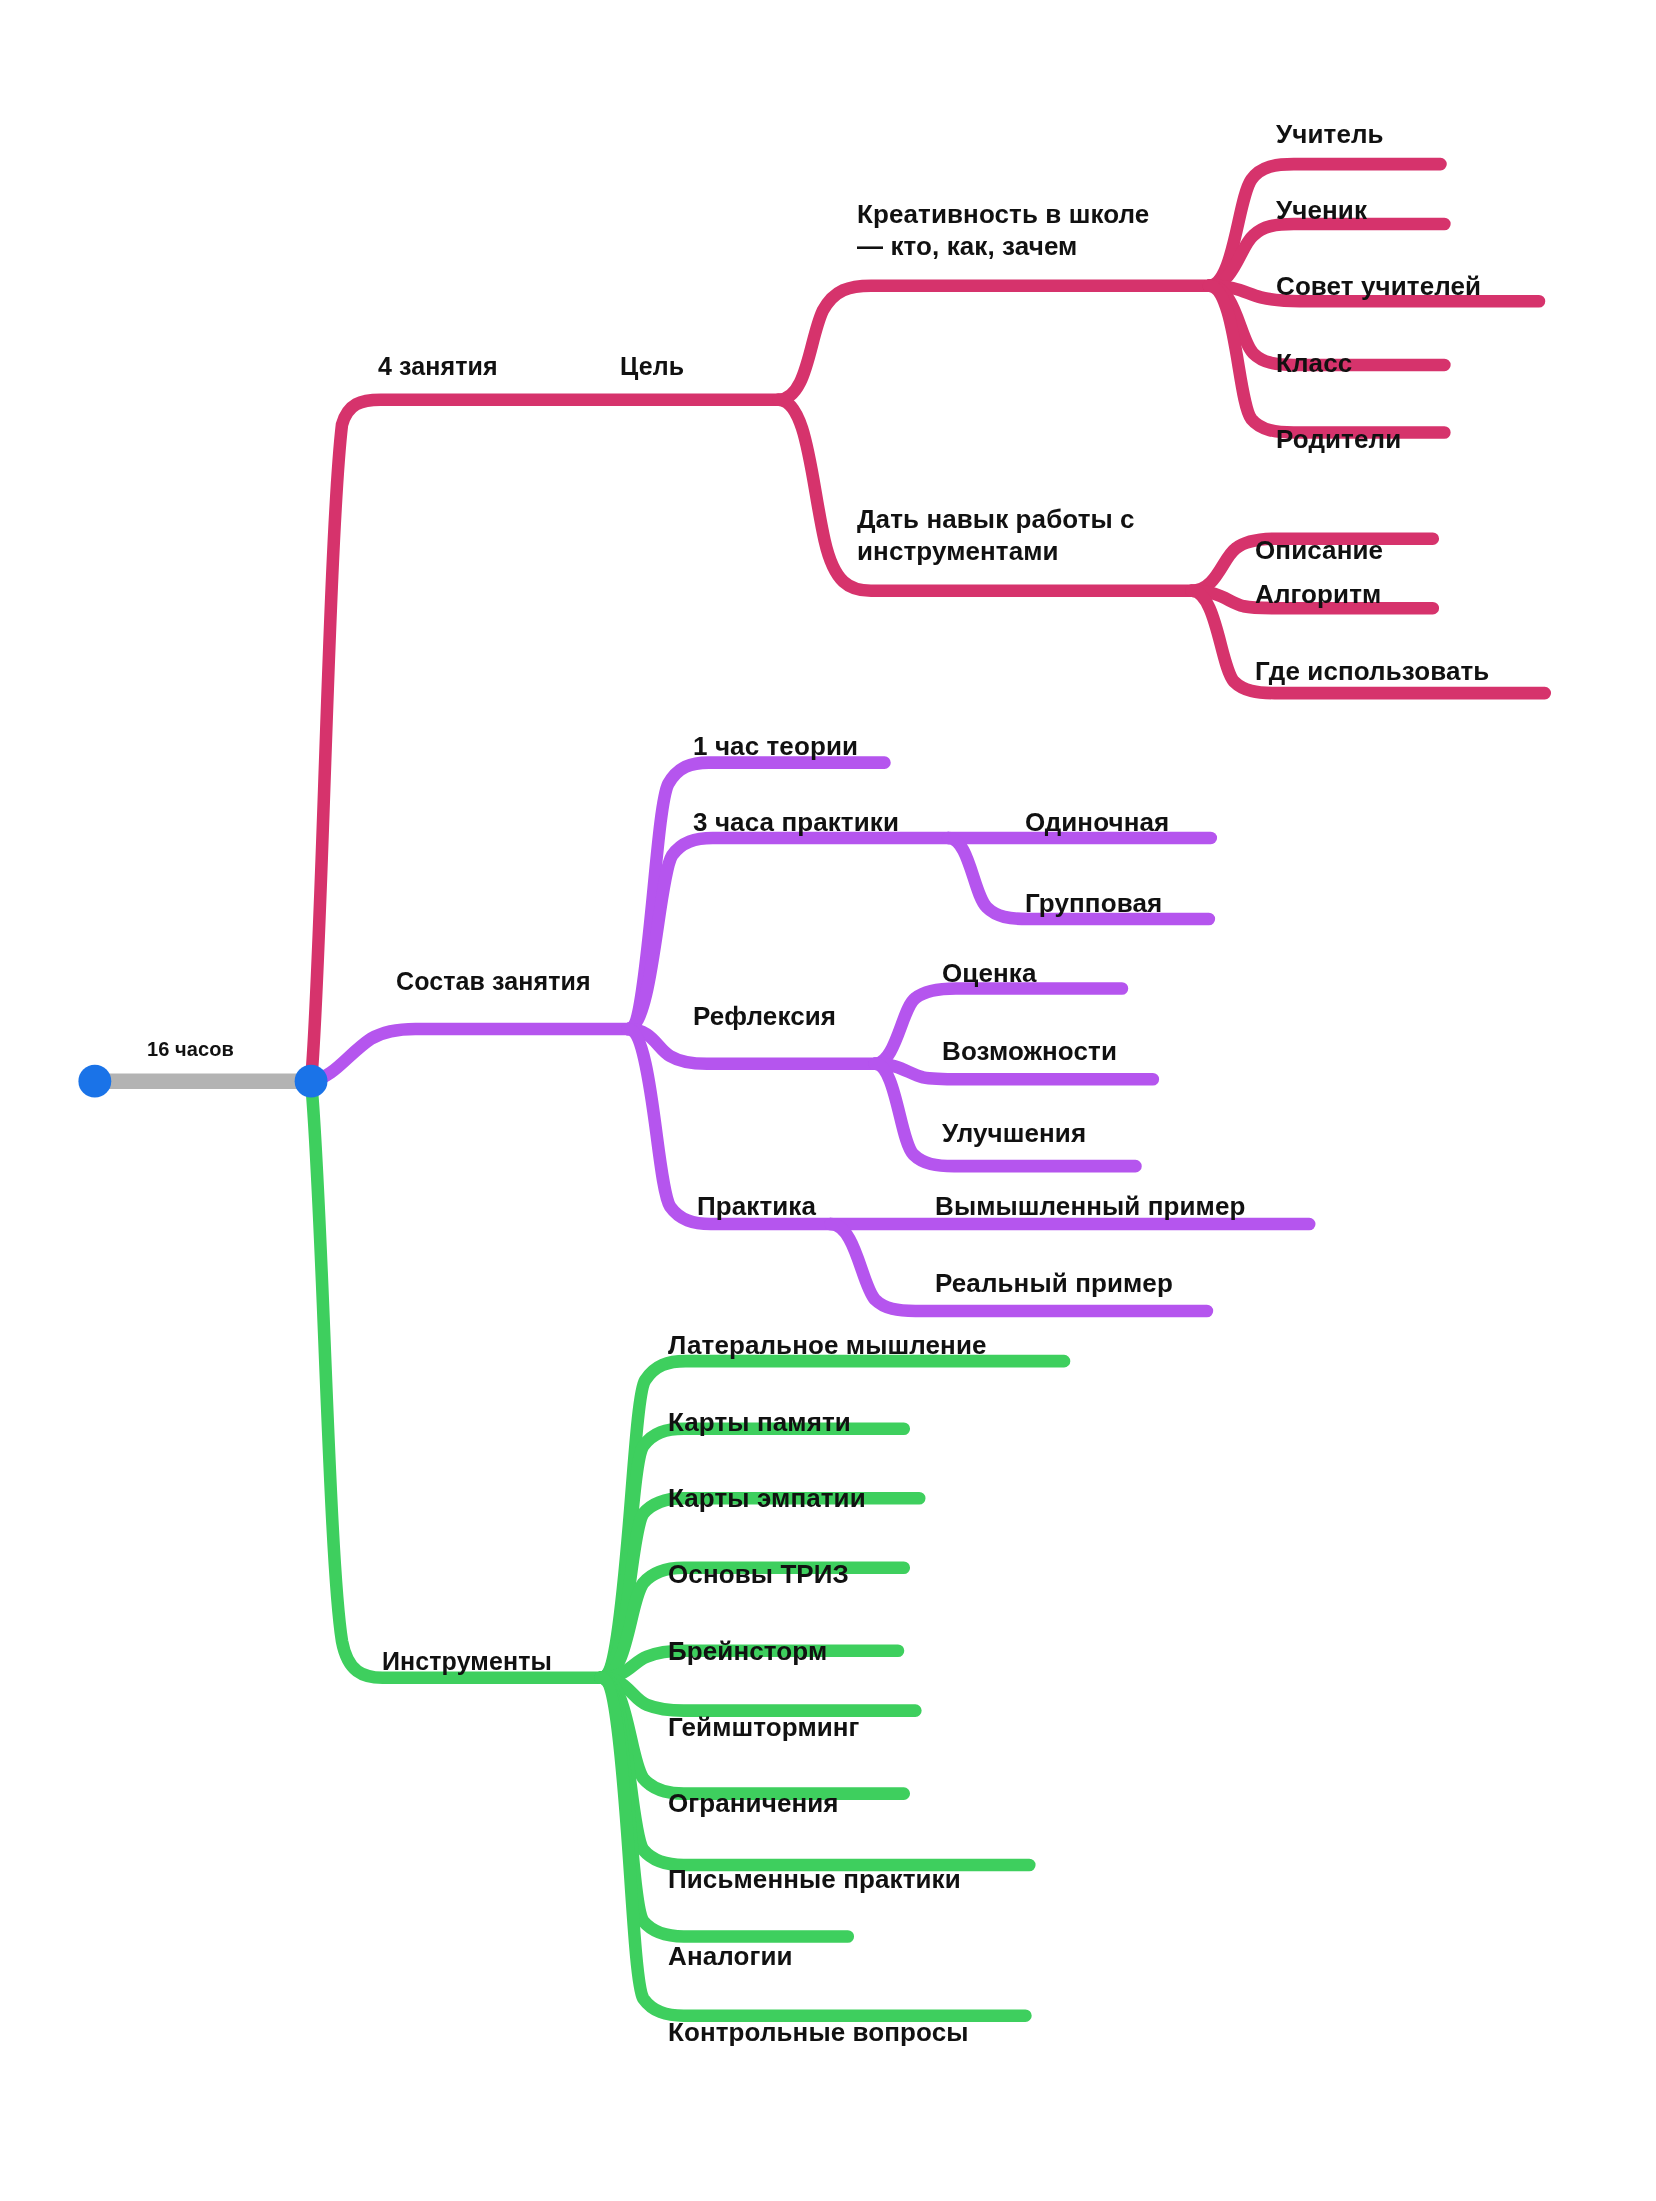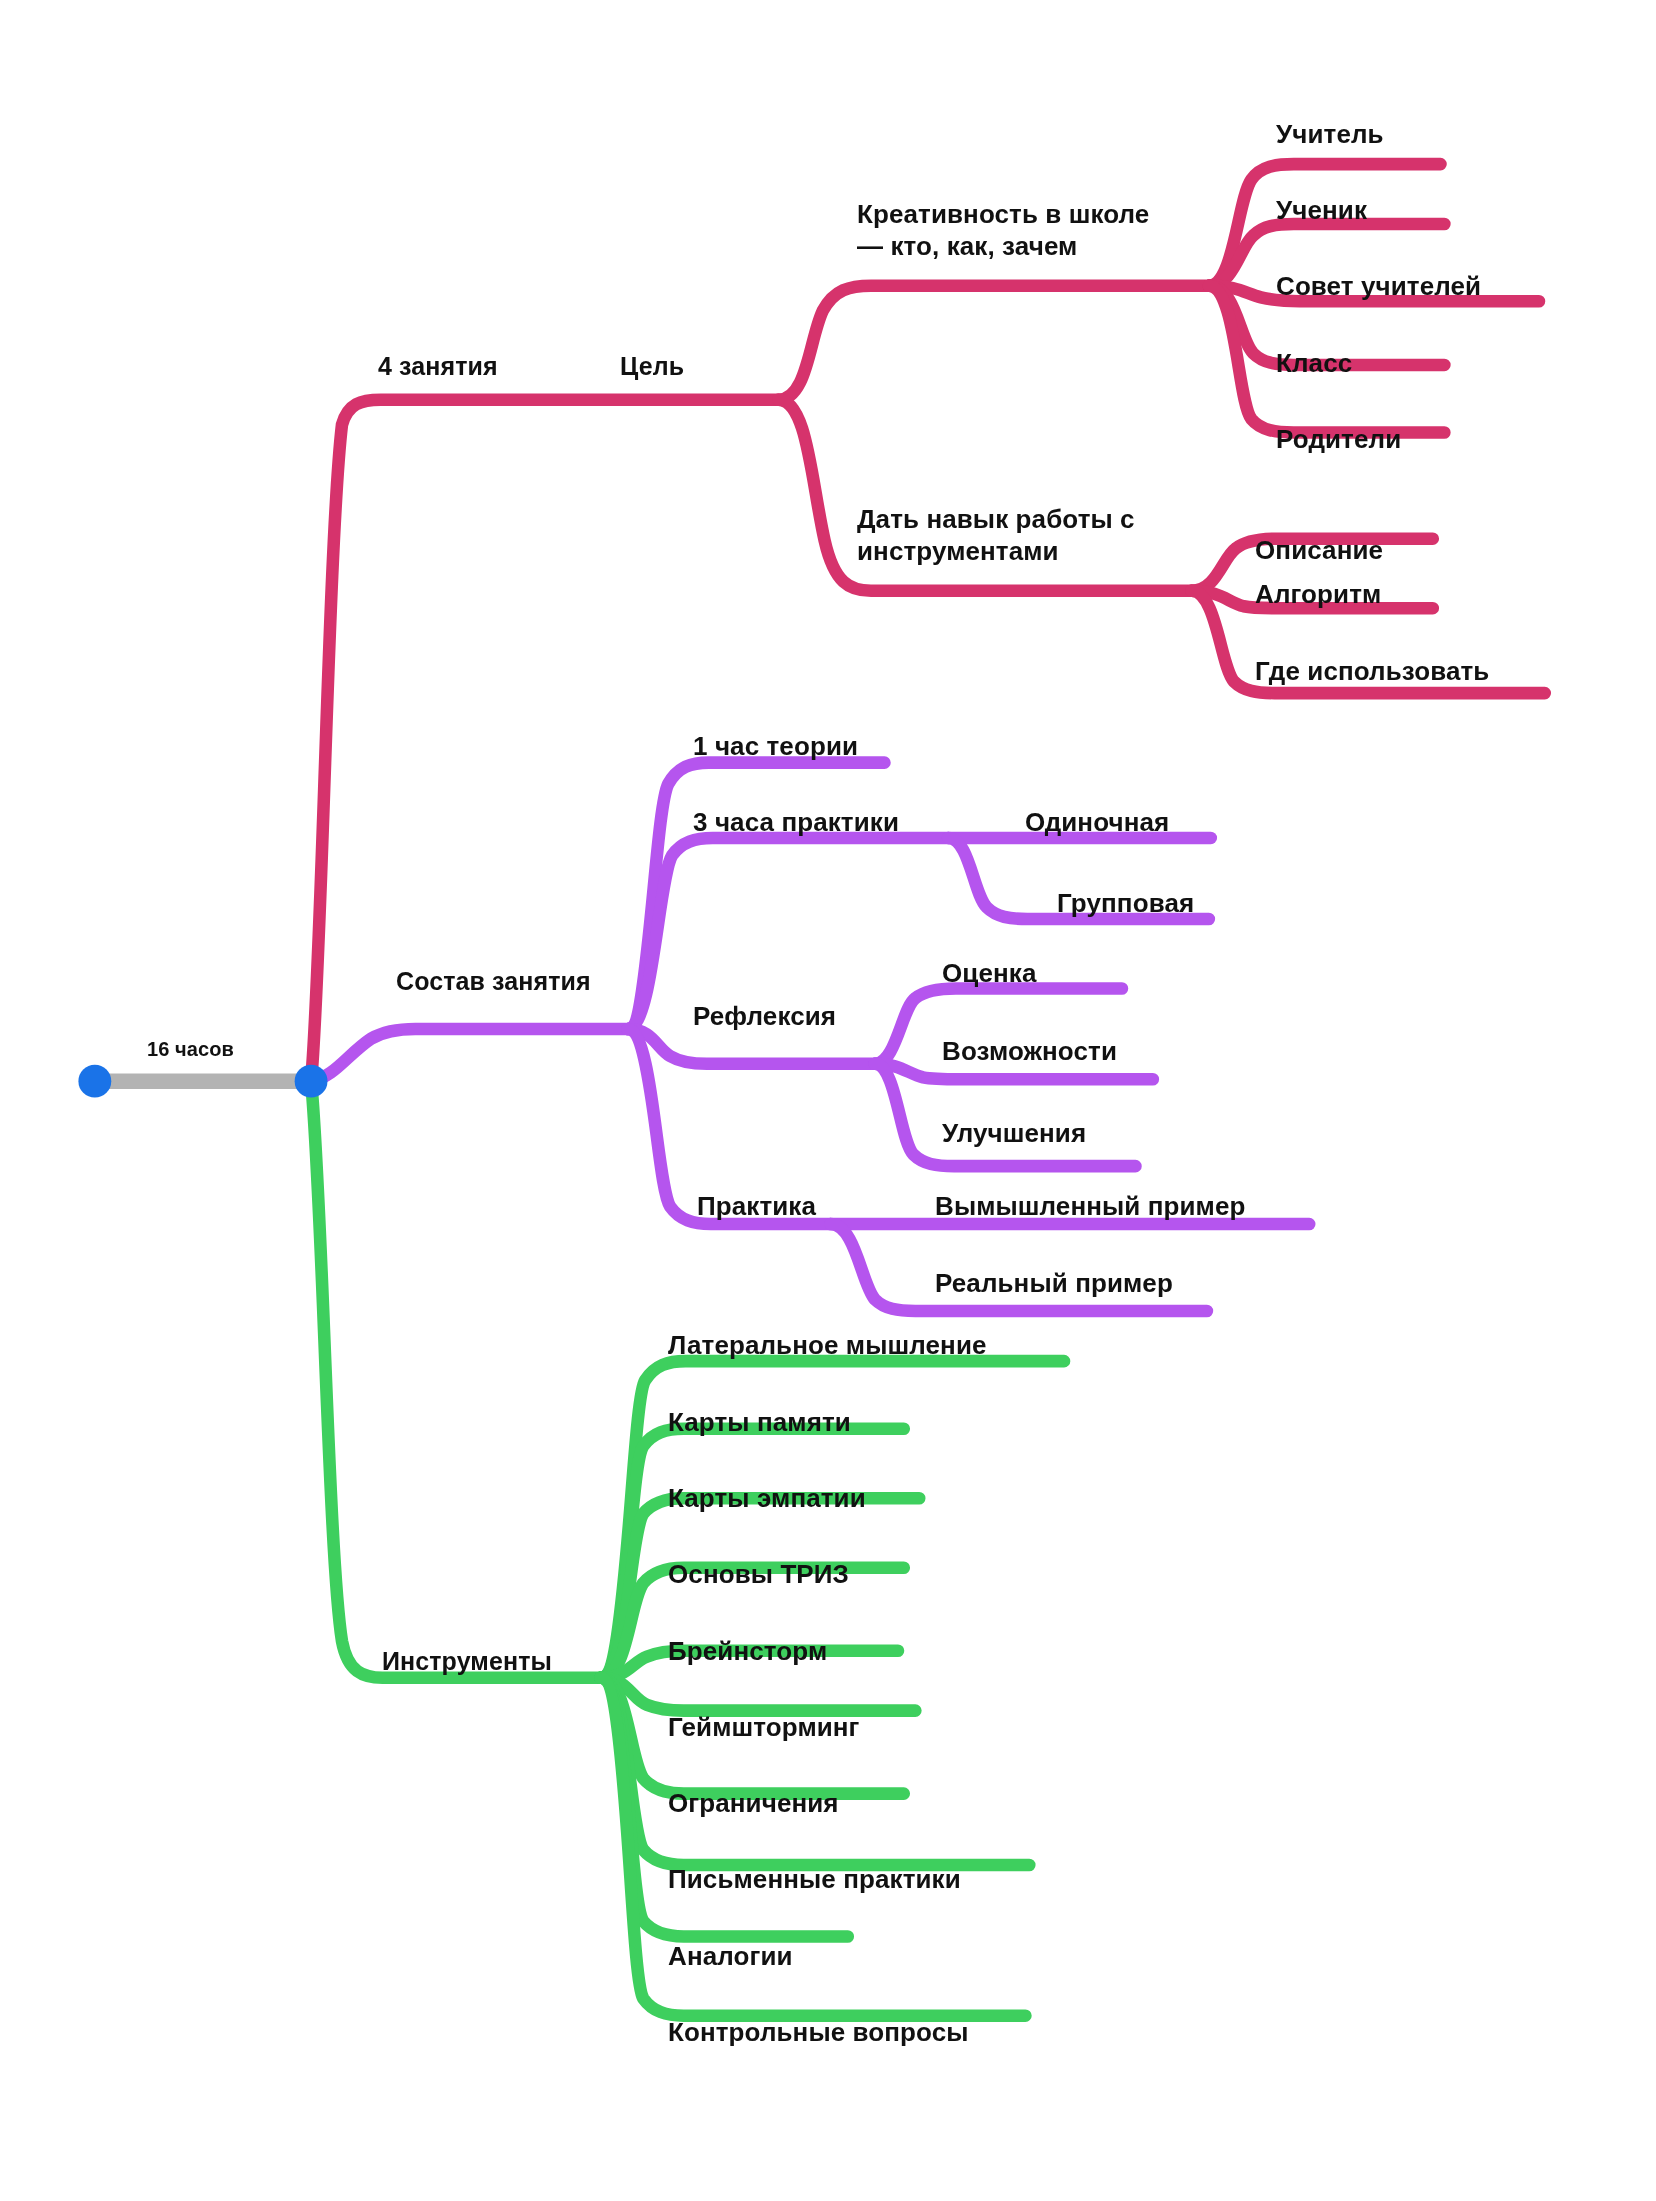--- a/index.html
+++ b/index.html
@@ -124,21 +124,21 @@
   <div class="node-label lbl-l3" style="left:1255px; top:579px;">Алгоритм</div>
   <div class="node-label lbl-l3" style="left:1255px; top:656px;">Где использовать</div>
 
   <div class="node-label lbl-l1" style="left:396px; top:966px;">Состав занятия</div>
   <div class="node-label lbl-l2" style="left:693px; top:731px;">1 час теории</div>
   <div class="node-label lbl-l2" style="left:693px; top:807px;">3 часа практики</div>
   <div class="node-label lbl-l2" style="left:693px; top:1001px;">Рефлексия</div>
   <div class="node-label lbl-l2" style="left:697px; top:1191px;">Практика</div>
 
   <div class="node-label lbl-l3" style="left:1025px; top:807px;">Одиночная</div>
-  <div class="node-label lbl-l3" style="left:1025px; top:888px;margin-left:32px;">Групповая</div>
+  <div class="node-label lbl-l3" style="left:1025px; top:888px;">Групповая</div>
 
   <div class="node-label lbl-l3" style="left:942px; top:958px;">Оценка</div>
   <div class="node-label lbl-l3" style="left:942px; top:1036px;">Возможности</div>
   <div class="node-label lbl-l3" style="left:942px; top:1118px;">Улучшения</div>
 
   <div class="node-label lbl-l3" style="left:935px; top:1191px;">Вымышленный пример</div>
   <div class="node-label lbl-l3" style="left:935px; top:1268px;">Реальный пример</div>
 
   <div class="node-label lbl-l1" style="left:382px; top:1646px;">Инструменты</div>
 

